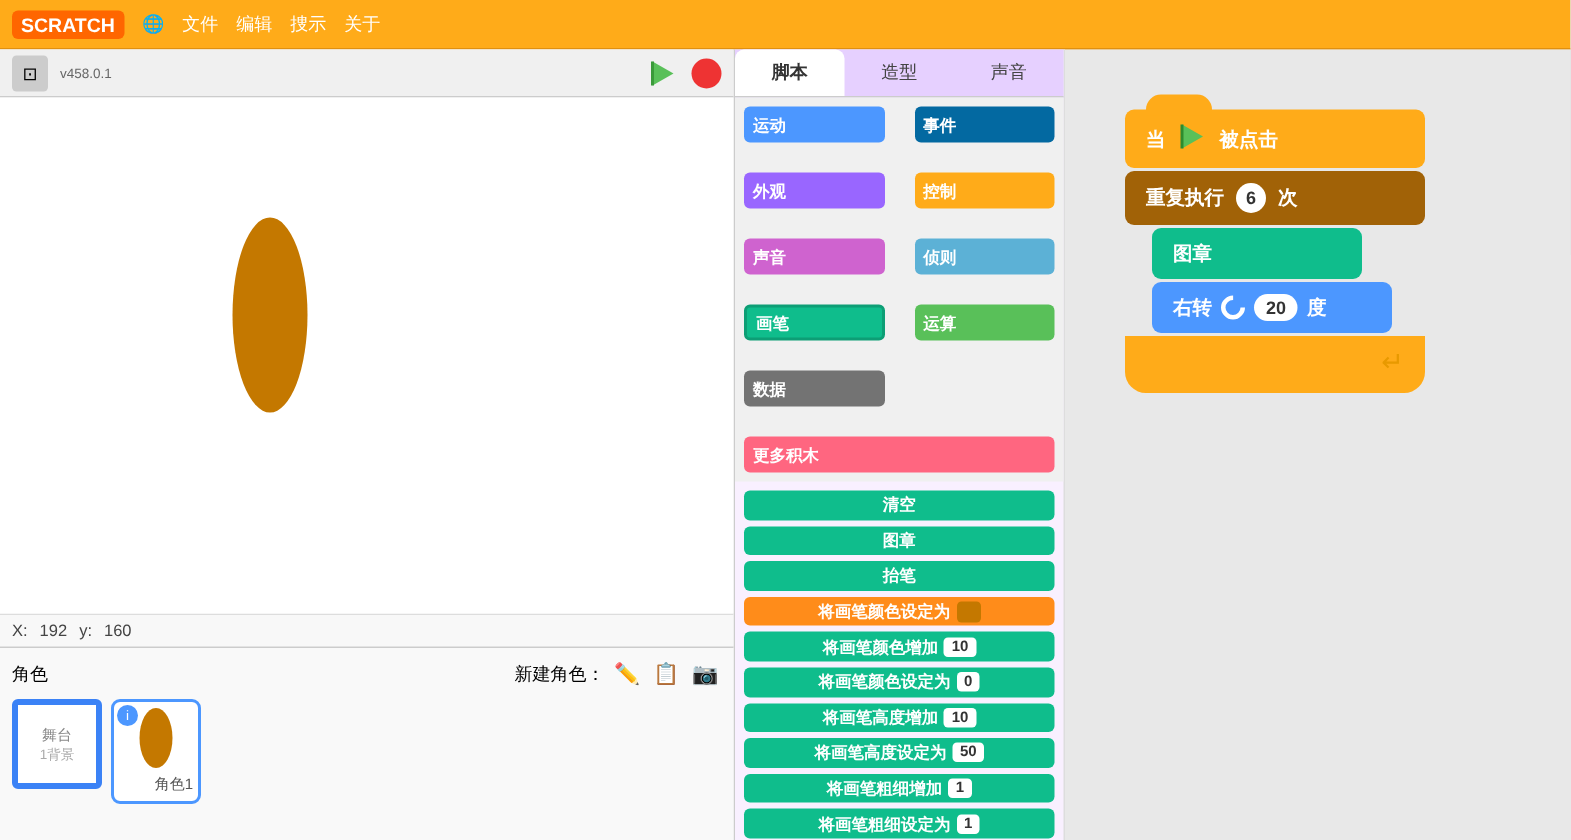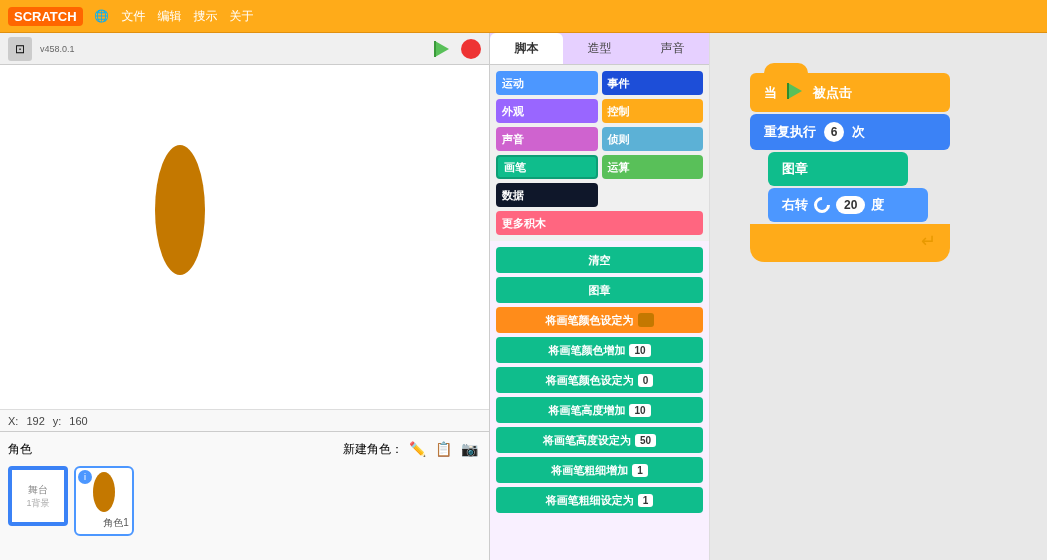--- a/index.html
+++ b/index.html
@@ -202,46 +202,46 @@
     }
     .tab.active {
       background: white;
       color: #333;
       font-weight: bold;
     }
 
     #categories {
       display: grid;
       grid-template-columns: 1fr 1fr;
-      gap: 4px;
+      gap: 20px;
       padding: 6px;
       background: #f0f0f0;
     }
 
     .cat-btn {
       height: 24px;
       border-radius: 4px;
       display: flex;
       align-items: center;
       padding: 0 6px;
       font-size: 11px;
       color: white;
       cursor: pointer;
       font-weight: bold;
     }
 
     .cat-motion { background: #4c97ff; }
-    .cat-event { background: #1d4ed8; }
+    .cat-event { background: #0369a1; }
     .cat-looks { background: #9966ff; }
     .cat-control { background: #ffab19; }
     .cat-sound { background: #cf63cf; }
     .cat-sensing { background: #5cb1d6; }
     .cat-pen { background: #0fbd8c; border: 2px solid #0d9e75; }
     .cat-operator { background: #59c059; }
-    .cat-data { background: #0f172a; }
+    .cat-data { background: #737373; }
     .cat-more { background: #ff6680; }
 
     #blocks-list {
       flex: 1;
       overflow-y: auto;
       padding: 6px;
       display: flex;
       flex-direction: column;
       gap: 4px;
     }
@@ -428,20 +428,21 @@
       <div class="cat-btn cat-sensing">侦则</div>
       <div class="cat-btn cat-pen">画笔</div>
       <div class="cat-btn cat-operator">运算</div>
       <div class="cat-btn cat-data">数据</div>
       <div class="cat-btn cat-more" style="grid-column: span 2;">更多积木</div>
     </div>
 
     <div id="blocks-list">
       <div class="block-btn">清空</div>
       <div class="block-btn">图章</div>
+      <div class="block-btn">抬笔</div>
       <div class="block-btn orange with-value">
         <span>将画笔颜色设定为</span>
         <span class="block-value" style="background:#c47800;color:white;width:16px;height:14px;display:inline-block;"></span>
       </div>
       <div class="block-btn with-value">
         <span>将画笔颜色增加</span>
         <span class="block-value">10</span>
       </div>
       <div class="block-btn with-value">
         <span>将画笔颜色设定为</span>
@@ -476,21 +477,21 @@
           <span>当</span>
           <span style="display:inline-block;">
             <svg width="20" height="20" viewBox="0 0 20 20">
               <polygon points="3,2 17,10 3,18" fill="#59c059"></polygon>
               <line x1="3" y1="2" x2="3" y2="18" stroke="#2e8b2e" stroke-width="2"></line>
             </svg>
           </span>
           <span>被点击</span>
         </div>
 
-        <div style="background:#3b82f6; border-radius:6px; padding:8px 14px; color:white; font-weight:bold; font-size:13px; display:flex; align-items:center; gap:8px; min-width:200px; margin-bottom:2px;">
+        <div style="background:#a16207; border-radius:6px; padding:8px 14px; color:white; font-weight:bold; font-size:13px; display:flex; align-items:center; gap:8px; min-width:200px; margin-bottom:2px;">
           <span>重复执行</span>
           <div class="script-num">6</div>
           <span>次</span>
         </div>
 
         <div style="margin-left:18px; background:#0fbd8c; border-radius:6px; padding:8px 14px; color:white; font-weight:bold; font-size:13px; display:flex; align-items:center; gap:8px; min-width:140px; margin-bottom:2px;">
           <span>图章</span>
         </div>
 
         <div style="margin-left:18px; background:#4c97ff; border-radius:6px; padding:8px 14px; color:white; font-weight:bold; font-size:13px; display:flex; align-items:center; gap:6px; min-width:160px; margin-bottom:2px;">

